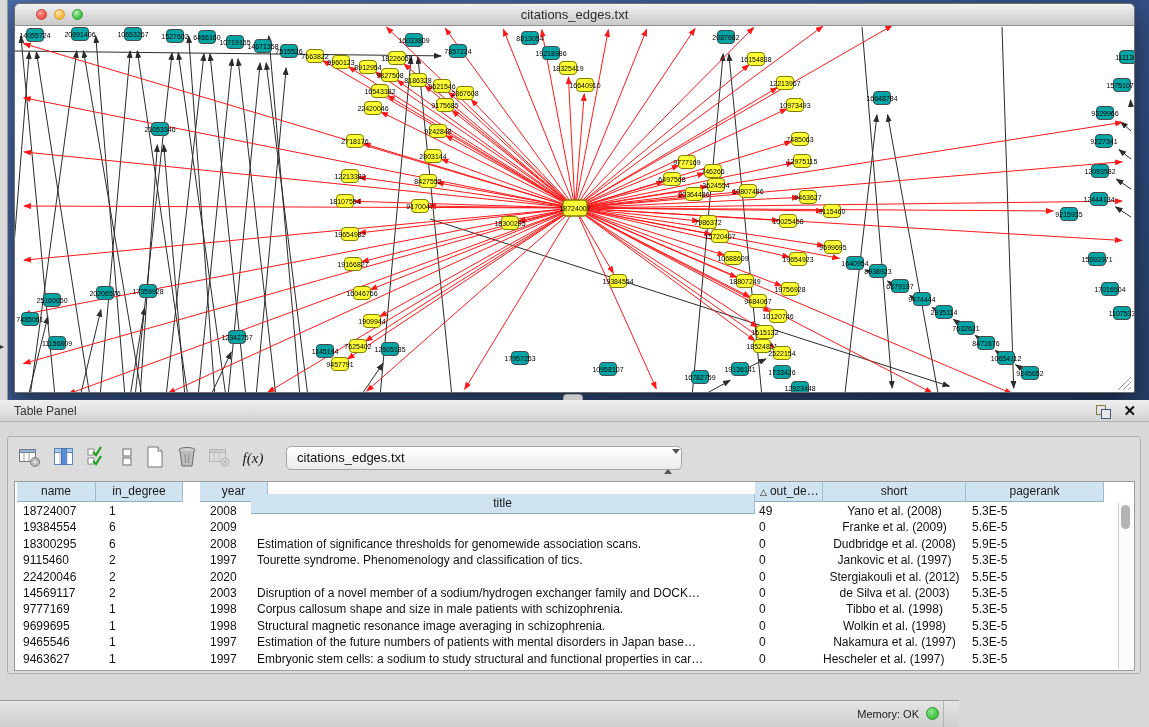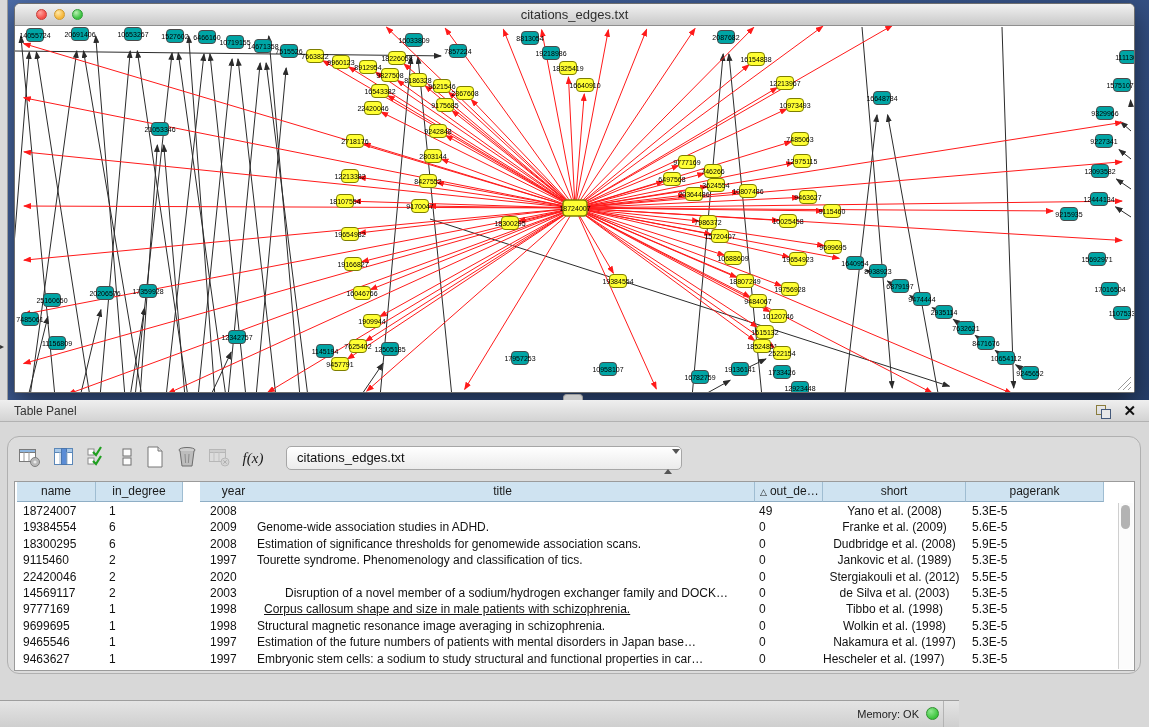--- a/index.html
+++ b/index.html
@@ -33,21 +33,21 @@
     border:1px solid #9a9a9a;border-bottom:none;border-radius:4px 4px 0 0;}
   .panel-header{position:absolute;left:0;top:0;width:100%;height:22px;
     background:linear-gradient(#efefef,#d3d3d3);border-bottom:1px solid #b2b2b2;box-sizing:border-box;}
   .panel-title{position:absolute;left:14px;top:4px;font-size:12px;color:#333;}
   .float-icon{position:absolute;right:38px;top:5px;width:15px;height:13px;}
   .float-icon .sq1{position:absolute;left:0;top:0;width:8px;height:8px;border:1px solid #8a7c3c;background:transparent;}
   .float-icon .sq2{position:absolute;left:5px;top:4px;width:8px;height:8px;border:1px solid #44597a;background:#e8e8e8;}
   .close-icon{position:absolute;right:13px;top:2px;font-size:15px;font-weight:bold;color:#111;cursor:default;}
 
   .content-frame{position:absolute;left:7px;top:36px;width:1134px;height:238px;
-    background:#dcdcdc;border:1px solid #b0b0b0;border-radius:12px;box-sizing:border-box;}
+    background:#dcdcdc;border:1px solid #b0b0b0;border-radius:3px;box-sizing:border-box;}
 
   .toolbar{position:absolute;left:0;top:0;width:100%;height:44px;}
   .tb-icon{position:absolute;top:8px;width:26px;height:26px;text-align:center;}
   .fx-label{font-family:"Liberation Serif",serif;font-style:italic;font-size:15px;color:#1a1a1a;line-height:26px;}
   .dropdown{position:absolute;left:278px;top:9px;width:396px;height:24px;box-sizing:border-box;
     background:linear-gradient(#ffffff,#ebebeb);border:1px solid #a6a6a6;border-radius:5px;
     font-size:13px;color:#111;line-height:22px;padding-left:10px;}
   .dd-stepper{position:absolute;right:8px;top:4px;width:9px;height:16px;}
   .dd-stepper .up{width:0;height:0;border-left:4px solid transparent;border-right:4px solid transparent;
     border-bottom:5px solid #555;margin-bottom:2px;}
@@ -740,83 +740,82 @@
         <span>citations_edges.txt</span>
         <span class="dd-stepper"><span class="up"></span><span class="down"></span></span>
       </div>
     </div>
 
     <div class="table-box">
       <div id="thead">
           <div class="hcell" style="left: 2px; width: 79px;">name</div>
           <div class="hcell" style="left: 81px; width: 87px;">in_degree</div>
           <div class="hcell" style="left: 185px; width: 68px;">year</div>
-          <div class="hcell" style="left: 236px; width: 504px;">title</div>
+          <div class="hcell" style="left: 236px; width: 504px; margin-top: 12px;">title</div>
           <div class="hcell left" style="left: 740px; width: 68px; padding-left: 5px;"><span class="sort-tri">△</span>out_de…</div>
           <div class="hcell" style="left: 808px; width: 143px;">short</div>
           <div class="hcell" style="left: 951px; width: 138px;">pagerank</div>
         </div>
       <div id="tbody">
           <div class="trow" style="top: 21px;">
             <div class="tcell" style="left: 2px; width: 79px; padding-left: 6px;">18724007</div>
             <div class="tcell" style="left: 81px; width: 87px; padding-left: 13px;">1</div>
             <div class="tcell" style="left: 168px; width: 68px; padding-left: 27px;">2008</div>
             <div class="tcell" style="left: 740px; width: 68px; padding-left: 4px;">49</div>
             <div class="tcell" style="left: 808px; width: 143px; text-align: center;">Yano et al. (2008)</div>
             <div class="tcell" style="left: 951px; width: 138px; padding-left: 6px;">5.3E-5</div>
           </div>
           <div class="trow" style="top: 37.4px;">
             <div class="tcell" style="left: 2px; width: 79px; padding-left: 6px;">19384554</div>
             <div class="tcell" style="left: 81px; width: 87px; padding-left: 13px;">6</div>
             <div class="tcell" style="left: 168px; width: 68px; padding-left: 27px;">2009</div>
-            <div class="tcell" style="left: 236px; width: 504px; padding-left: 6px;">Genome-wide association studies in ADHD.</div>
             <div class="tcell" style="left: 740px; width: 68px; padding-left: 4px;">0</div>
             <div class="tcell" style="left: 808px; width: 143px; text-align: center;">Franke et al. (2009)</div>
             <div class="tcell" style="left: 951px; width: 138px; padding-left: 6px;">5.6E-5</div>
           </div>
           <div class="trow" style="top: 53.8px;">
             <div class="tcell" style="left: 2px; width: 79px; padding-left: 6px;">18300295</div>
             <div class="tcell" style="left: 81px; width: 87px; padding-left: 13px;">6</div>
             <div class="tcell" style="left: 168px; width: 68px; padding-left: 27px;">2008</div>
             <div class="tcell" style="left: 236px; width: 504px; padding-left: 6px;">Estimation of significance thresholds for genomewide association scans.</div>
             <div class="tcell" style="left: 740px; width: 68px; padding-left: 4px;">0</div>
             <div class="tcell" style="left: 808px; width: 143px; text-align: center;">Dudbridge et al. (2008)</div>
             <div class="tcell" style="left: 951px; width: 138px; padding-left: 6px;">5.9E-5</div>
           </div>
           <div class="trow" style="top: 70.2px;">
             <div class="tcell" style="left: 2px; width: 79px; padding-left: 6px;">9115460</div>
             <div class="tcell" style="left: 81px; width: 87px; padding-left: 13px;">2</div>
             <div class="tcell" style="left: 168px; width: 68px; padding-left: 27px;">1997</div>
             <div class="tcell" style="left: 236px; width: 504px; padding-left: 6px;">Tourette syndrome. Phenomenology and classification of tics.</div>
             <div class="tcell" style="left: 740px; width: 68px; padding-left: 4px;">0</div>
-            <div class="tcell" style="left: 808px; width: 143px; text-align: center;">Jankovic et al. (1989)</div>
+            <div class="tcell" style="left: 808px; width: 143px; text-align: center;">Jankovic et al. (1997)</div>
             <div class="tcell" style="left: 951px; width: 138px; padding-left: 6px;">5.3E-5</div>
           </div>
           <div class="trow" style="top: 86.6px;">
             <div class="tcell" style="left: 2px; width: 79px; padding-left: 6px;">22420046</div>
             <div class="tcell" style="left: 81px; width: 87px; padding-left: 13px;">2</div>
             <div class="tcell" style="left: 168px; width: 68px; padding-left: 27px;">2020</div>
             <div class="tcell" style="left: 740px; width: 68px; padding-left: 4px;">0</div>
             <div class="tcell" style="left: 808px; width: 143px; text-align: center;">Stergiakouli et al. (2012)</div>
             <div class="tcell" style="left: 951px; width: 138px; padding-left: 6px;">5.5E-5</div>
           </div>
           <div class="trow" style="top: 103px;">
             <div class="tcell" style="left: 2px; width: 79px; padding-left: 6px;">14569117</div>
             <div class="tcell" style="left: 81px; width: 87px; padding-left: 13px;">2</div>
             <div class="tcell" style="left: 168px; width: 68px; padding-left: 27px;">2003</div>
-            <div class="tcell" style="left: 236px; width: 504px; padding-left: 6px; margin-left: 28px;">Disruption of a novel member of a sodium/hydrogen exchanger family and DOCK…</div>
+            <div class="tcell" style="left: 236px; width: 504px; padding-left: 6px;">Disruption of a novel member of a sodium/hydrogen exchanger family and DOCK…</div>
             <div class="tcell" style="left: 740px; width: 68px; padding-left: 4px;">0</div>
             <div class="tcell" style="left: 808px; width: 143px; text-align: center;">de Silva et al. (2003)</div>
             <div class="tcell" style="left: 951px; width: 138px; padding-left: 6px;">5.3E-5</div>
           </div>
           <div class="trow" style="top: 119.4px;">
             <div class="tcell" style="left: 2px; width: 79px; padding-left: 6px;">9777169</div>
             <div class="tcell" style="left: 81px; width: 87px; padding-left: 13px;">1</div>
             <div class="tcell" style="left: 168px; width: 68px; padding-left: 27px;">1998</div>
-            <div class="tcell" style="left: 243px; width: 504px; padding-left: 6px; text-decoration: underline;">Corpus callosum shape and size in male patients with schizophrenia.</div>
+            <div class="tcell" style="left: 236px; width: 504px; padding-left: 6px;">Corpus callosum shape and size in male patients with schizophrenia.</div>
             <div class="tcell" style="left: 740px; width: 68px; padding-left: 4px;">0</div>
             <div class="tcell" style="left: 808px; width: 143px; text-align: center;">Tibbo et al. (1998)</div>
             <div class="tcell" style="left: 951px; width: 138px; padding-left: 6px;">5.3E-5</div>
           </div>
           <div class="trow" style="top: 135.8px;">
             <div class="tcell" style="left: 2px; width: 79px; padding-left: 6px;">9699695</div>
             <div class="tcell" style="left: 81px; width: 87px; padding-left: 13px;">1</div>
             <div class="tcell" style="left: 168px; width: 68px; padding-left: 27px;">1998</div>
             <div class="tcell" style="left: 236px; width: 504px; padding-left: 6px;">Structural magnetic resonance image averaging in schizophrenia.</div>
             <div class="tcell" style="left: 740px; width: 68px; padding-left: 4px;">0</div>

